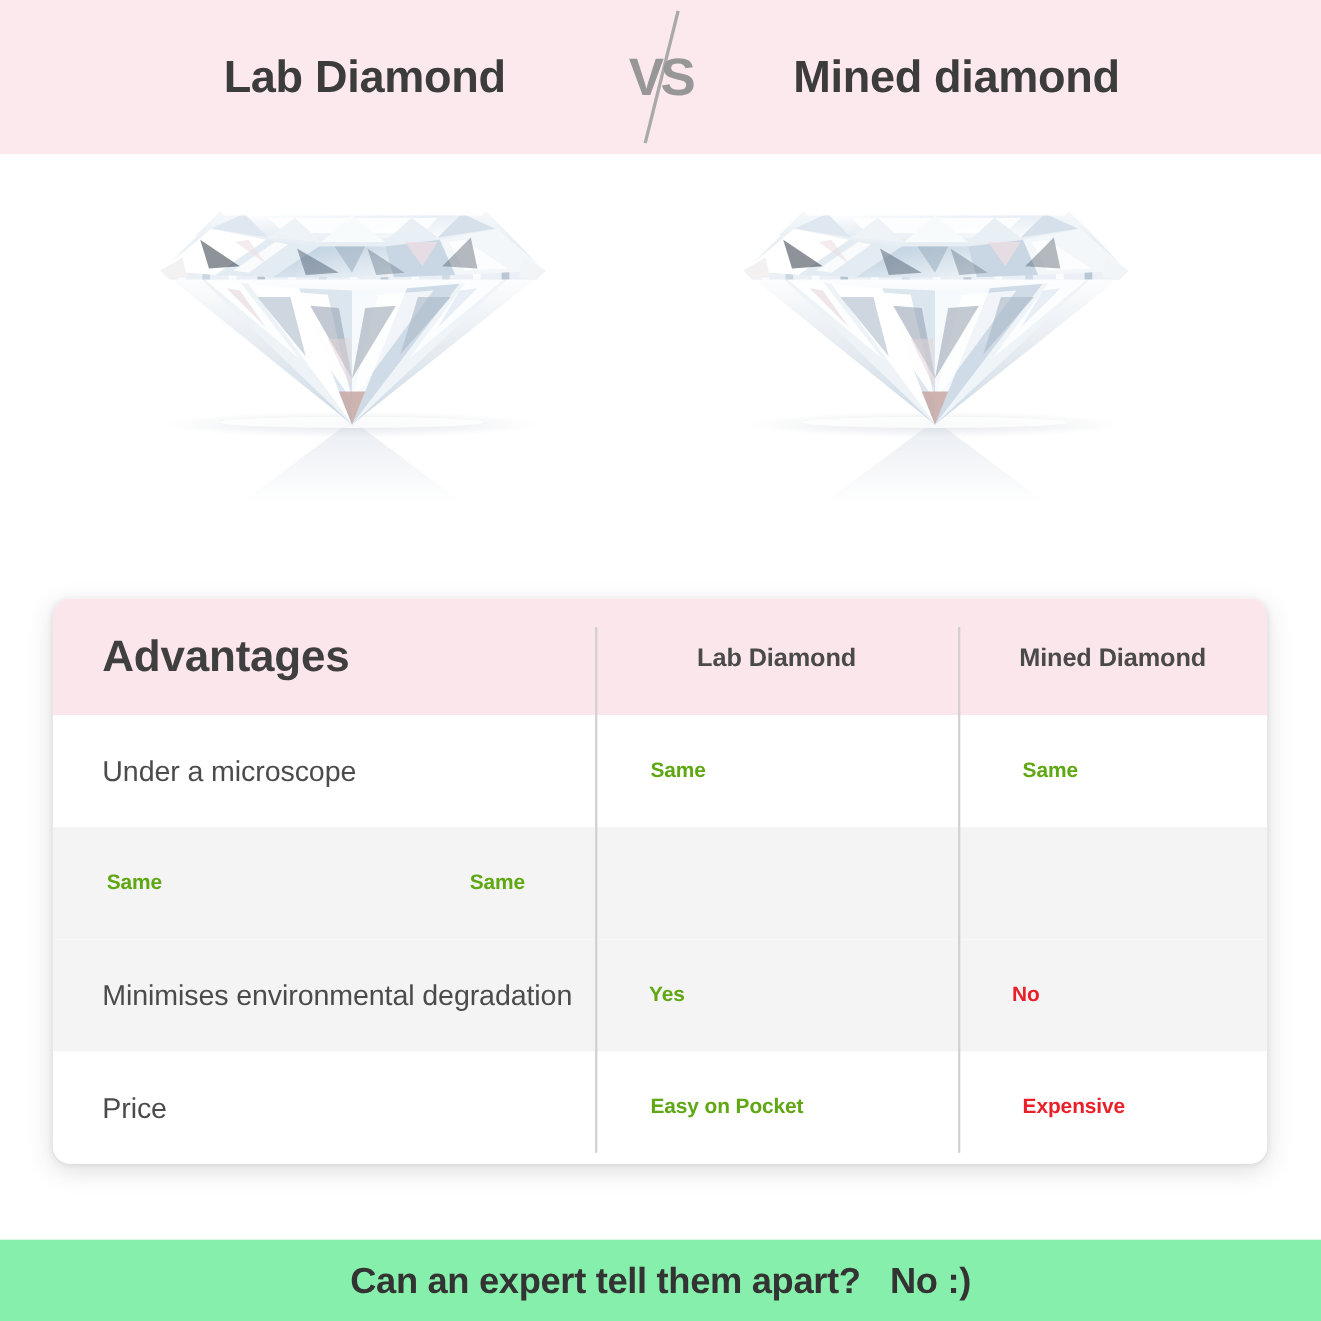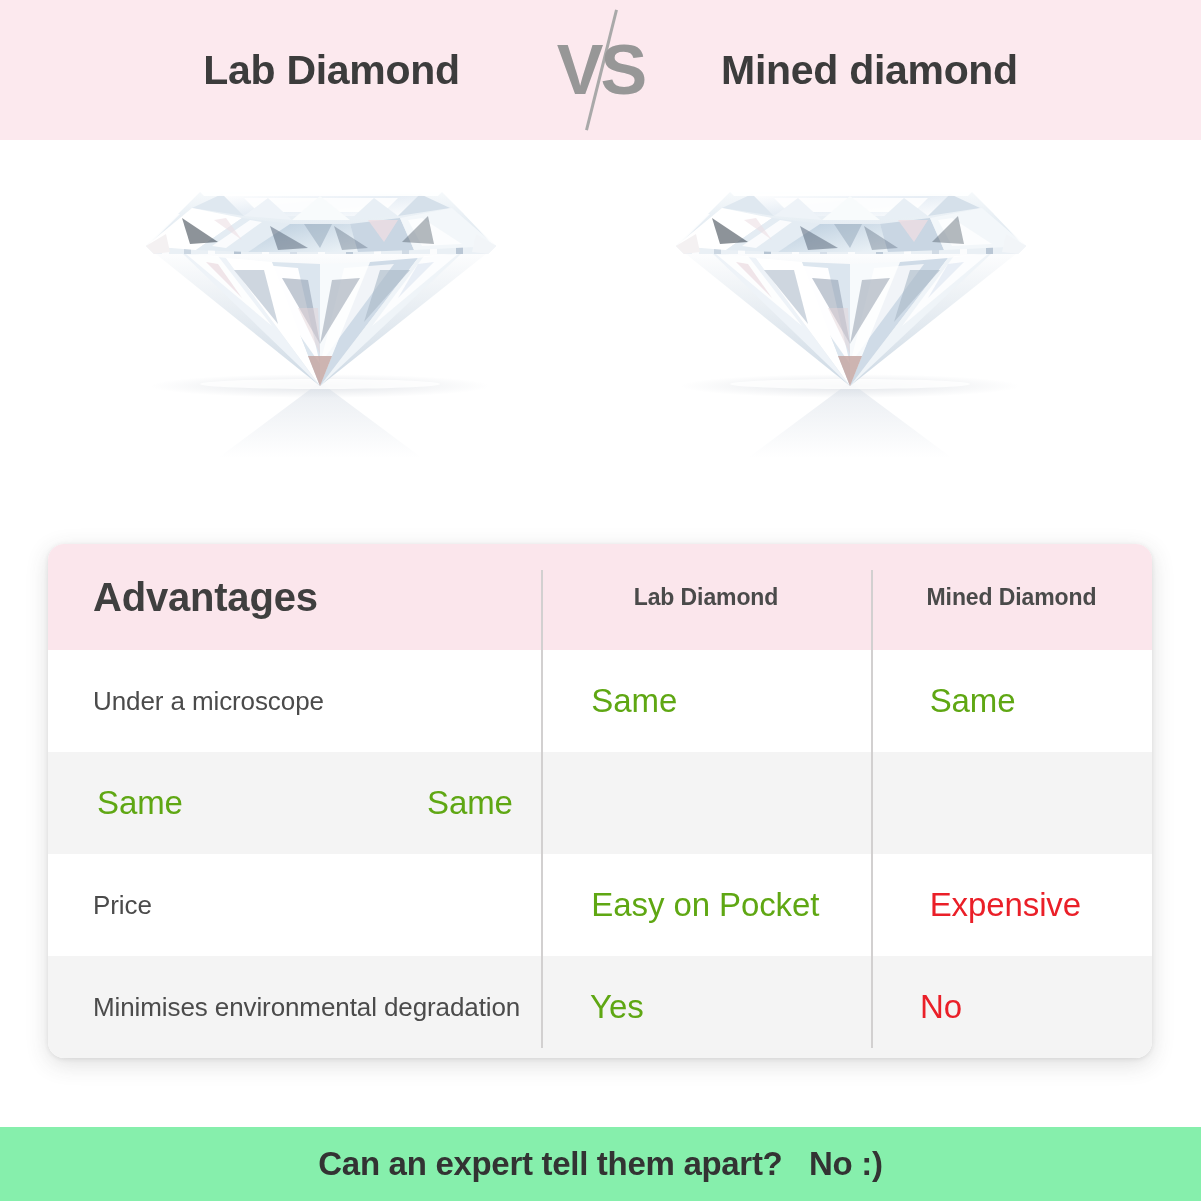--- a/index.html
+++ b/index.html
@@ -43,21 +43,21 @@
     flex: 0 0 118px;
   }
   .vs-text {
     position: absolute;
     left: 0; top: 0;
     width: 118px;
     height: 140px;
     display: flex;
     align-items: center;
     justify-content: center;
-    font-size: 70px;
+    font-size: 48px;
     font-weight: bold;
     color: #979797;
     letter-spacing: -3px;
   }
   .vs-slash {
     position: absolute;
     left: 58px;
     top: 8px;
     width: 3px;
     height: 124px;
@@ -134,22 +134,22 @@
     text-align: center;
     letter-spacing: -0.1px;
   }
   .body .c-label {
     font-size: 26px;
     color: #4b4b4b;
     line-height: 1.42;
     letter-spacing: -0.1px;
   }
   .body .c-lab, .body .c-mined {
-    font-size: 33px;
-    font-weight: normal;
+    font-size: 19px;
+    font-weight: bold;
     letter-spacing: -0.1px;
   }
   .v-green { color: #5fa713; }
   .v-red   { color: #ea1f28; }
 
   
   .divider {
     position: absolute;
     top: 26px;
     width: 2px;
@@ -431,32 +431,32 @@
       <div class="c-label">Under a microscope</div>
       <div class="c-lab v-green">Same</div>
       <div class="c-mined v-green">Same</div>
     </div>
 
     <div class="row body alt">
       <div class="c-lab v-green">Same</div>
       <div class="c-mined v-green">Same</div>
     </div>
 
+    <div class="row body alt">
+      <div class="c-label">Minimises environmental degradation</div>
+      <div class="c-lab v-green">Yes</div>
+      <div class="c-mined v-red">No</div>
+    </div>
+
     <div class="row body white">
       <div class="c-label">Price</div>
       <div class="c-lab v-green">Easy on Pocket</div>
       <div class="c-mined v-red">Expensive</div>
     </div>
 
-    <div class="row body alt">
-      <div class="c-label">Minimises environmental degradation</div>
-      <div class="c-lab v-green">Yes</div>
-      <div class="c-mined v-red">No</div>
-    </div>
-
     <div class="divider d1"></div>
     <div class="divider d2"></div>
   </div>
 </div>
 
 <div class="footer">
   <div class="footer-text">Can an expert tell them apart?   No :)</div>
 </div>
 
 </body></html>

